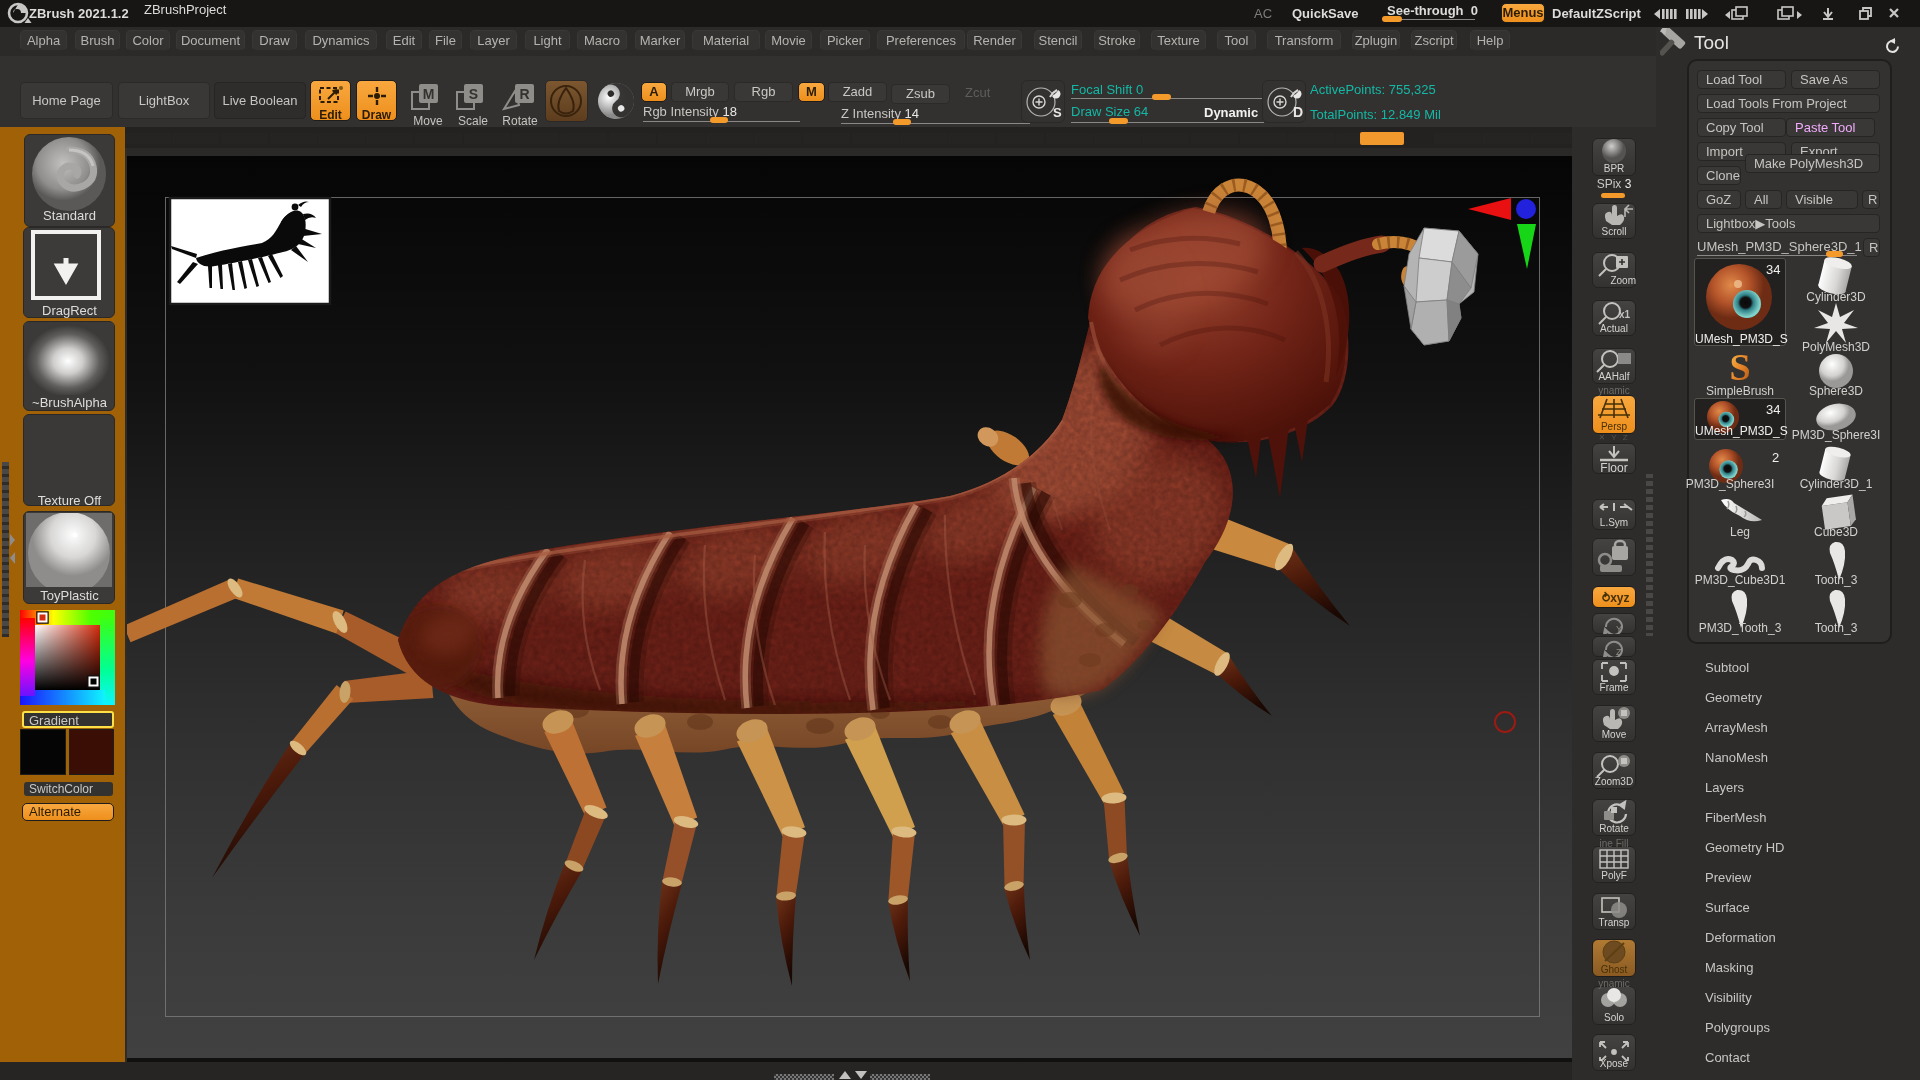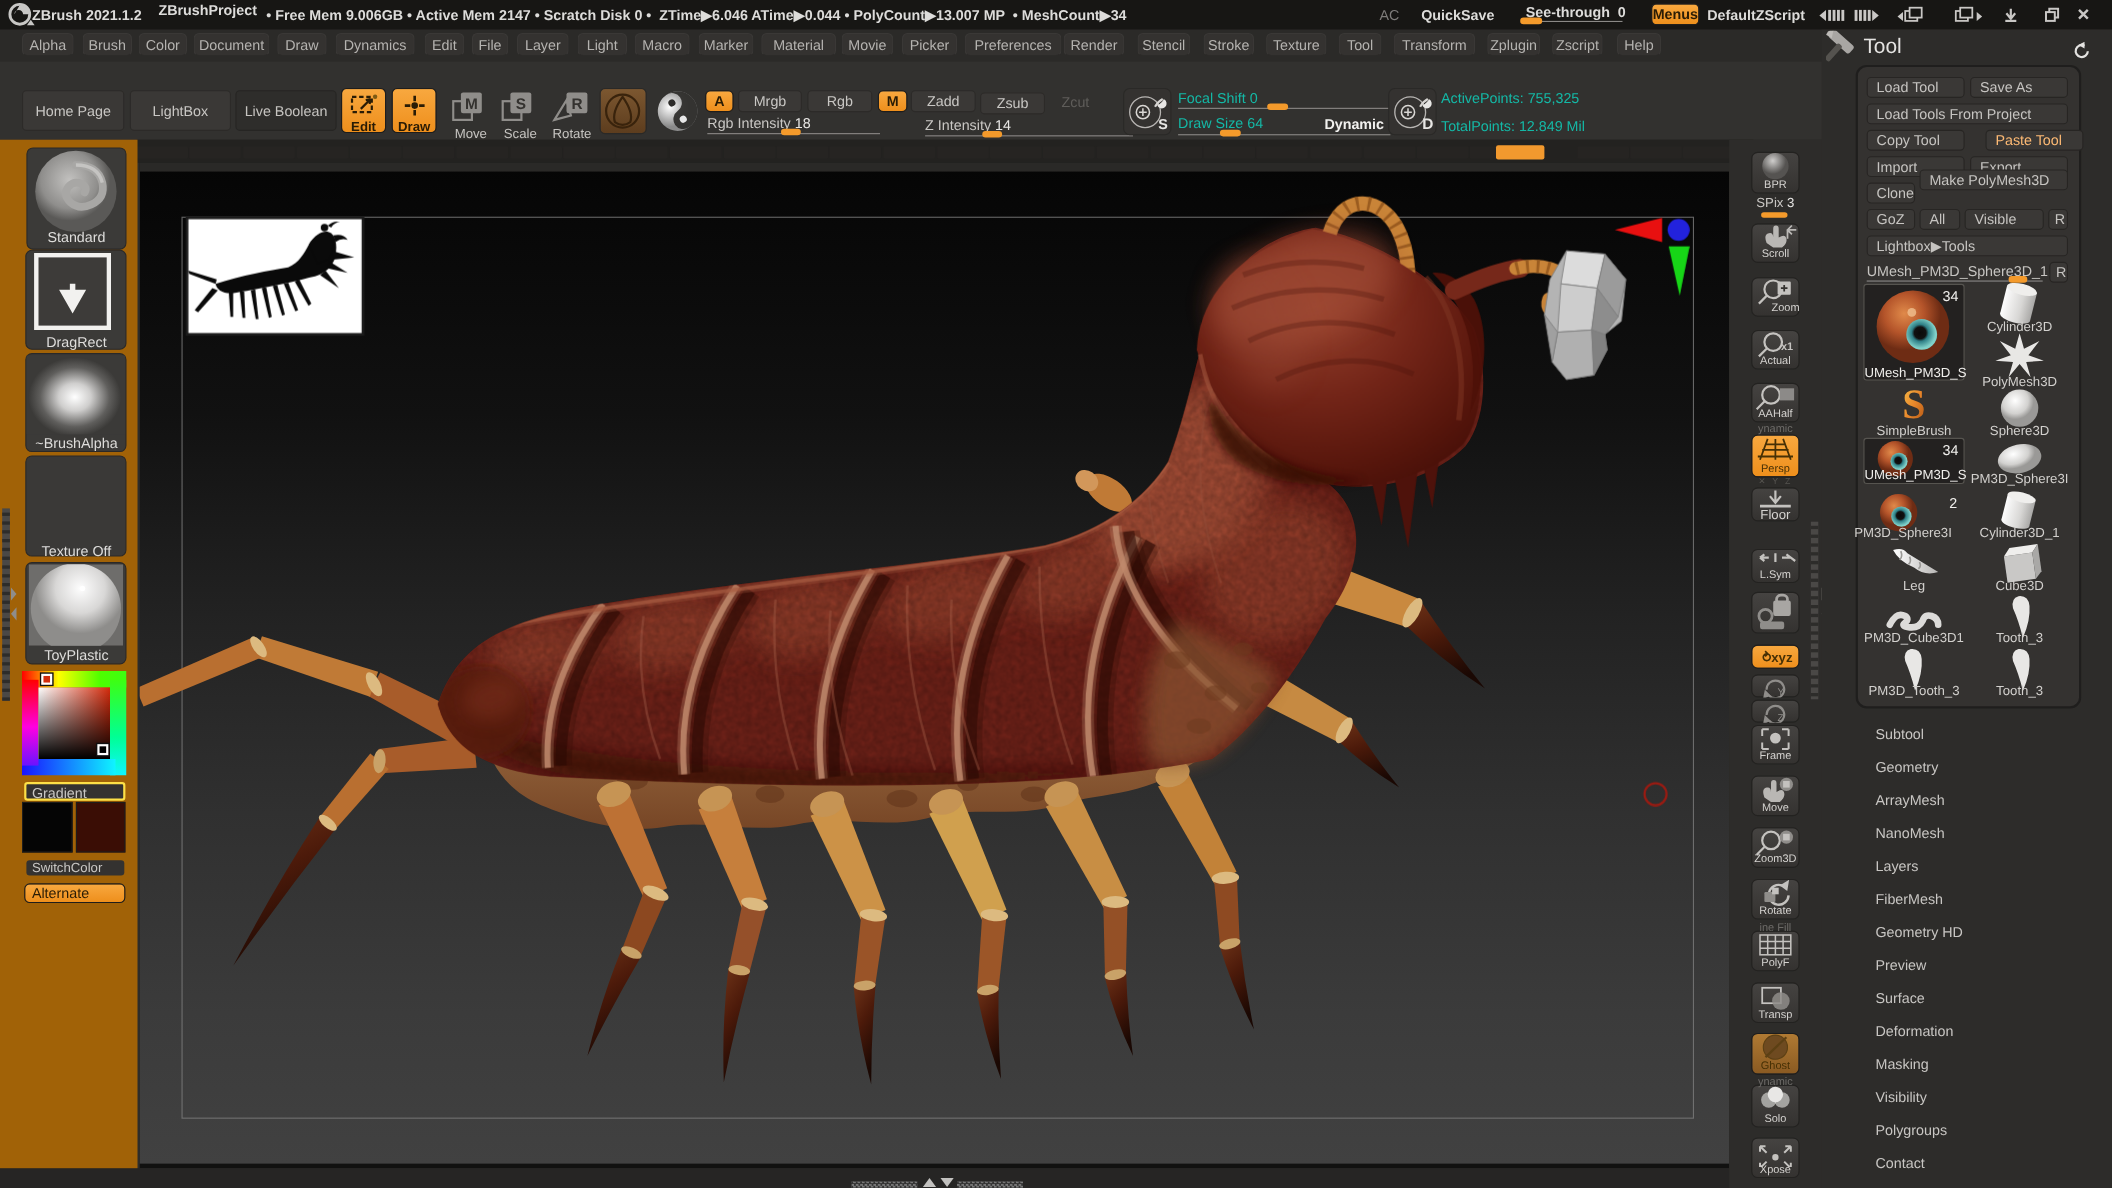--- a/index.html
+++ b/index.html
@@ -24,22 +24,21 @@
 .sechdr{position:absolute;left:1705px;color:#c8c6c3;font-size:13px}
 .tlabel{position:absolute;color:#d2d0cd;font-size:12px;text-align:center;white-space:nowrap}
 </style></head><body>
 <div id="titlebar">
 <svg class="abs" style="left:6px;top:2px" width="26" height="23" viewBox="0 0 26 23">
       <circle cx="12" cy="11" r="9" fill="none" stroke="#c8c7c5" stroke-width="2.6"></circle>
       <path d="M 12 2.6 A 8.5 8.5 0 0 1 20.4 11 L 15 11 A 4 4 0 0 0 7 11 Z" fill="#c8c7c5"></path>
       <path d="M22 16 l3.5 5 h-7 z" fill="#c8c7c5"></path>
     </svg>
 <div class="abs" style="left:29px;top:6px;font-weight:bold">ZBrush 2021.1.2</div>
-<div class="abs" style="left:144px;top:2px;font-weight:bold">ZBrushProject</div>
-<div class="abs" style="left:242px;top:6px;font-weight:bold">• Free Mem 9.006GB • Active Mem 2147 • Scratch Disk 0 •&nbsp; ZTime▶6.046 ATime▶0.044 • PolyCount▶13.007 MP &nbsp;• MeshCount▶34</div>
+<div class="abs" style="left:144px;top:2px;font-weight:normal">ZBrushProject</div>
 <div class="abs" style="left:1254px;top:6px;color:#7e7c7a">AC</div>
 <div class="abs" style="left:1292px;top:6px;font-weight:bold">QuickSave</div>
 <div class="abs" style="left:1387px;top:3px;font-weight:bold">See-through&nbsp; 0</div>
 <div class="abs" style="left:1387px;top:19px;width:88px;height:1px;background:#8a8886"></div>
 <div class="abs" style="left:1382px;top:16px;width:20px;height:6px;border-radius:3px;background:#f49a2b"></div>
 <div class="obtn" style="left:1501px;top:3px;width:44px;height:20px;line-height:18px">Menus</div>
 <div class="abs" style="left:1552px;top:6px;font-weight:bold">DefaultZScript</div>
 <svg class="abs" style="left:1652px;top:5px" width="250px" height="18" viewBox="0 0 250 18">
 <g fill="#c9c7c5">
         <path d="M8 4 l-6 5 6 5 z"></path>
@@ -906,21 +905,21 @@
 <div class="tbtn" style="left:41px;top:91px;width:89px;height:19px">Copy Tool</div>
 <div class="tbtn" style="left:41px;top:115px;width:89px;height:19px">Import</div>
 <div class="tbtn" style="left:135px;top:115px;width:89px;height:19px">Export</div>
 <div class="tbtn" style="left:41px;top:139px;width:44px;height:19px">Clone</div>
 <div class="tbtn" style="left:89px;top:127px;width:135px;height:19px">Make PolyMesh3D</div>
 <div class="tbtn" style="left:41px;top:163px;width:44px;height:19px">GoZ</div>
 <div class="tbtn" style="left:89px;top:163px;width:37px;height:19px">All</div>
 <div class="tbtn" style="left:130px;top:163px;width:72px;height:19px">Visible</div>
 <div class="tbtn" style="left:206px;top:163px;width:18px;height:19px;padding-left:5px">R</div>
 <div class="tbtn" style="left:41px;top:187px;width:183px;height:19px">Lightbox▶Tools</div>
-<div class="tbtn" style="left:149px;top:91px;width:89px;height:19px;color:#fdba74">Paste Tool</div>
+<div class="tbtn" style="left:130px;top:91px;width:89px;height:19px;color:#f0abfc">Paste Tool</div>
 <div class="abs" style="left:41px;top:212px;width:166px;color:#c6c4c1;font-size:13px;white-space:nowrap;overflow:hidden">UMesh_PM3D_Sphere3D_1.</div>
 <div class="track" style="left:41px;top:228px;width:160px"></div>
 <div class="hdl" style="left:170px;top:224px;width:17px"></div>
 <div class="tbtn" style="left:207px;top:211px;width:17px;height:19px;padding-left:5px">R</div>
 <div class="abs" style="left:38px;top:231px;width:92px;height:88px;background:#232120;border:1px solid #56544f;border-radius:3px"></div>
 <svg class="abs" style="left:48px;top:235px" width="70" height="70" viewBox="0 0 70 70">
       <defs>
         <radialGradient id="eyeg" cx="38%" cy="32%">
           <stop offset="0%" stop-color="#e08a4a"></stop>
           <stop offset="55%" stop-color="#b4542a"></stop>

